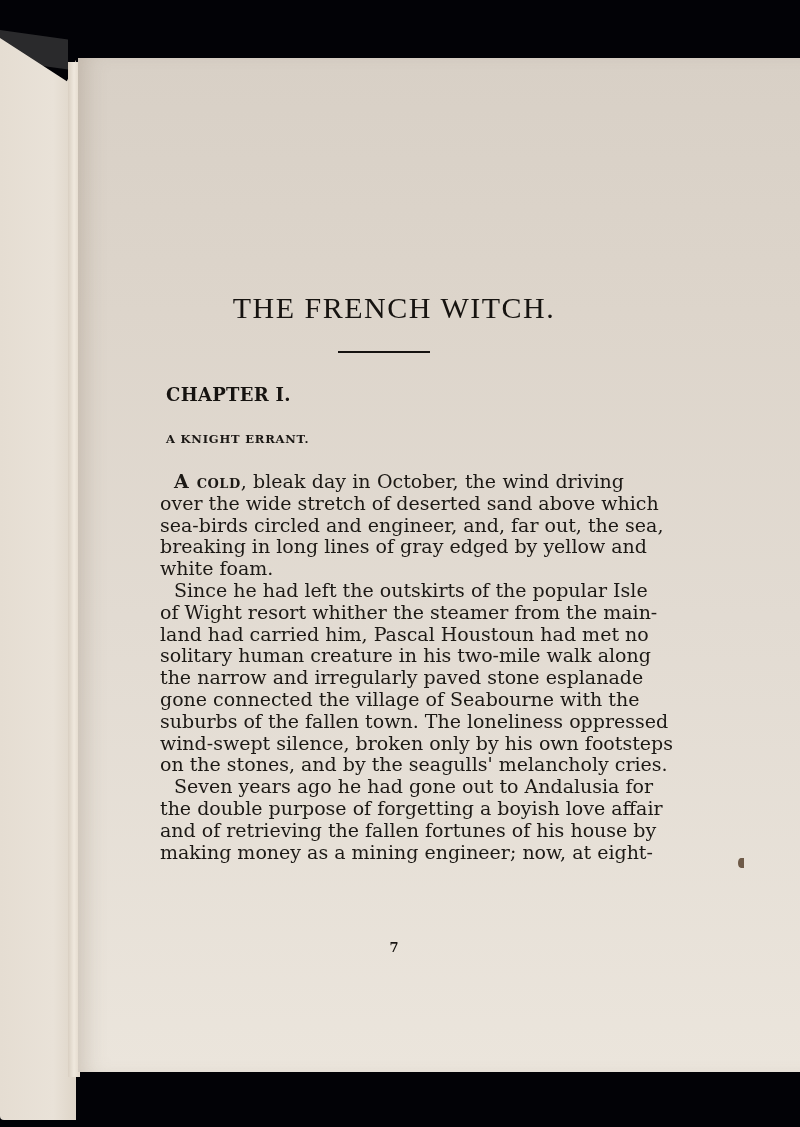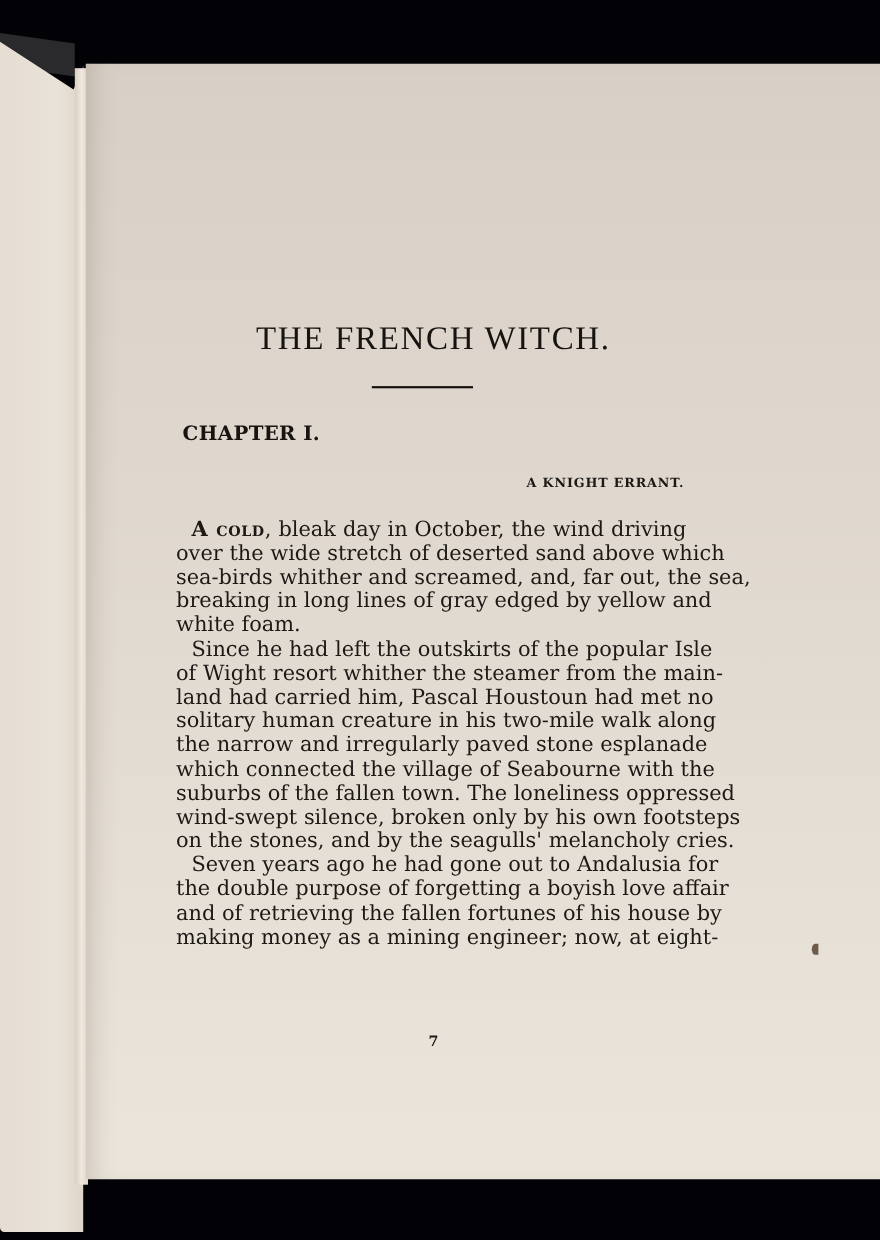--- a/index.html
+++ b/index.html
@@ -92,21 +92,21 @@
       font-weight: bold;
       font-size: 18px;
       letter-spacing: 0.3px;
       margin: 0;
       color: #161310;
     }
     .chapter-subtitle {
       position: absolute;
       left: 0; width: 100%;
       top: 374px;
-      text-align: right;
+      text-align: left;
       font-family: "DejaVu Serif", serif;
       font-weight: bold;
       font-size: 11.5px;
       letter-spacing: 0.8px;
       margin: 0;
       color: #1a1714;
     }
     .body-text {
       position: absolute;
       left: -6px; top: 413px;
@@ -168,31 +168,31 @@
     <div class="text-block">
       <h1 class="book-title">THE FRENCH WITCH.</h1>
       <div class="title-rule"></div>
       <h2 class="chapter-heading">CHAPTER I.</h2>
       <h3 class="chapter-subtitle">A KNIGHT ERRANT.</h3>
 
       <div class="body-text">
         <p class="para" style="text-indent:0">
           <span class="line indent"><span class="smallcaps">A cold</span><span>, bleak day in October, the wind driving</span></span>
           <span class="line">over the wide stretch of deserted sand above which</span>
-          <span class="line">sea-birds whither and screamed, and, far out, the sea,</span>
+          <span class="line">sea-birds circled and engineer, and, far out, the sea,</span>
           <span class="line">breaking in long lines of gray edged by yellow and</span>
           <span class="line last">white foam.</span>
         </p>
         <p class="para" style="text-indent:0">
           <span class="line indent">Since he had left the outskirts of the popular Isle</span>
           <span class="line">of Wight resort whither the steamer from the main-</span>
           <span class="line">land had carried him, Pascal Houstoun had met no</span>
           <span class="line">solitary human creature in his two-mile walk along</span>
           <span class="line">the narrow and irregularly paved stone esplanade</span>
-          <span class="line">which connected the village of Seabourne with the</span>
+          <span class="line">gone connected the village of Seabourne with the</span>
           <span class="line">suburbs of the fallen town.   The loneliness oppressed</span>
           <span class="line">wind-swept silence, broken only by his own footsteps</span>
           <span class="line">on the stones, and by the seagulls' melancholy cries.</span>
         </p>
         <p class="para" style="text-indent:0">
           <span class="line indent">Seven years ago he had gone out to Andalusia for</span>
           <span class="line">the double purpose of forgetting a boyish love affair</span>
           <span class="line">and of retrieving the fallen fortunes of his house by</span>
           <span class="line">making money as a mining engineer; now, at eight-</span>
         </p>

